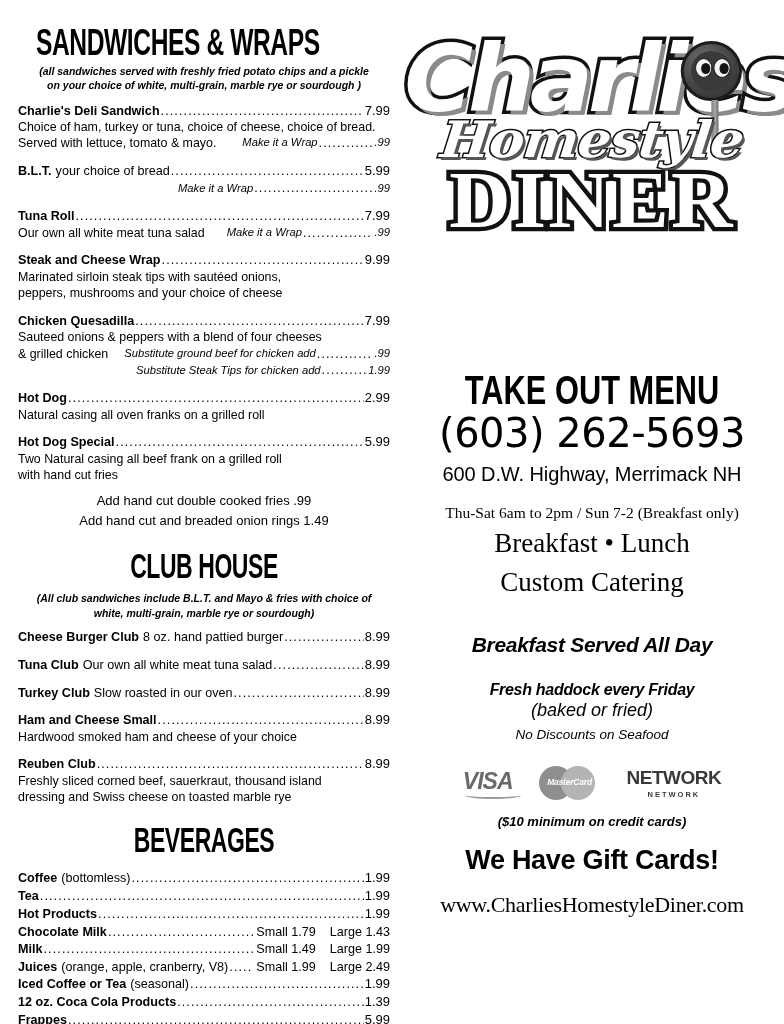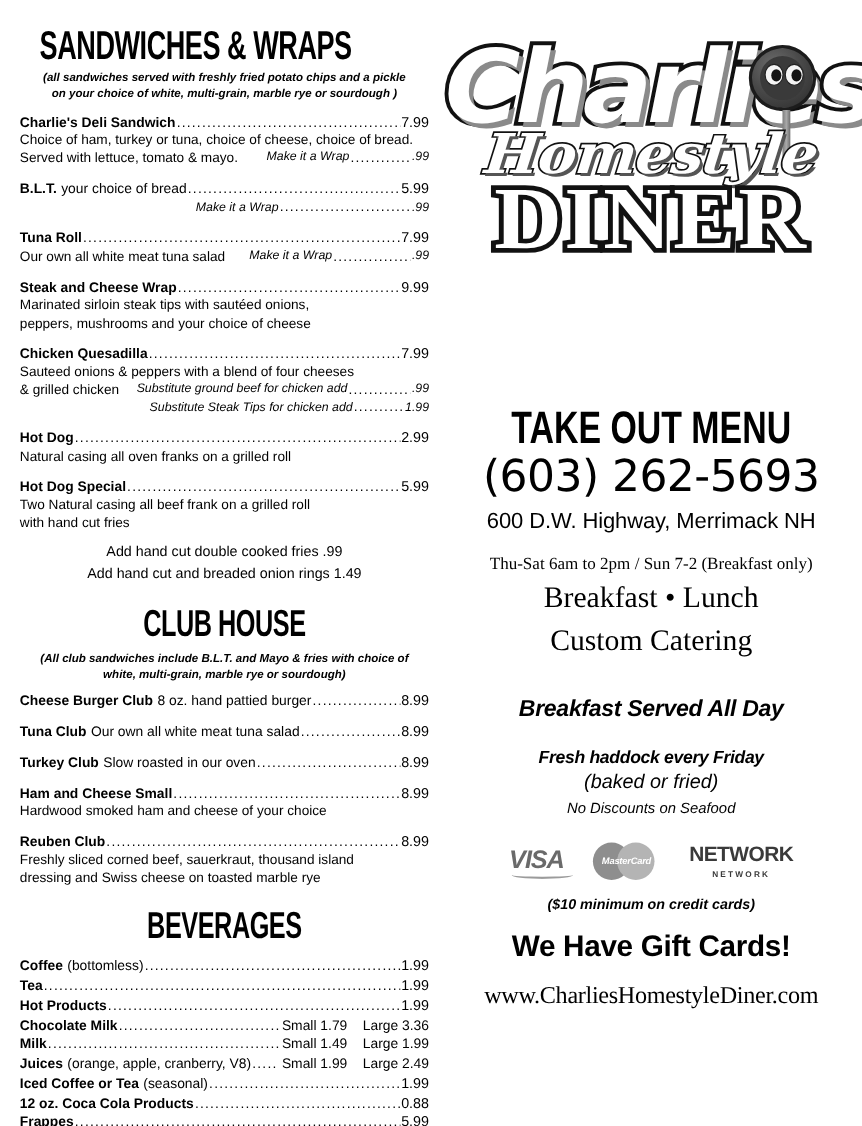--- a/index.html
+++ b/index.html
@@ -383,21 +383,21 @@
       </div>
       <div class="row" style="margin-bottom:1px">
         <span class="nm">Hot Products</span>
         <span class="lead">.................................................................................</span>
         <span class="pr">1.99</span>
       </div>
       <div class="twocol" style="margin-bottom:1px">
         <span class="nm">Chocolate Milk</span>
         <span class="lead">.................................................................................</span>
         <span class="sz">Small 1.79</span>
-        <span class="sz2">Large 3.36</span>
+        <span class="sz2">Large 1.43</span>
       </div>
       <div class="twocol" style="margin-bottom:1px">
         <span class="nm">Milk</span>
         <span class="lead">.................................................................................</span>
         <span class="sz">Small 1.49</span>
         <span class="sz2">Large 1.99</span>
       </div>
       <div class="twocol" style="margin-bottom:1px">
         <span class="nm">Juices</span>
         <span class="nm-reg">(orange, apple, cranberry, V8)</span>
@@ -407,21 +407,21 @@
       </div>
       <div class="row" style="margin-bottom:1px">
         <span class="nm">Iced Coffee or Tea</span>
         <span class="nm-reg">(seasonal)</span>
         <span class="lead">.................................................................................</span>
         <span class="pr">1.99</span>
       </div>
       <div class="row" style="margin-bottom:1px">
         <span class="nm">12 oz. Coca Cola Products</span>
         <span class="lead">.................................................................................</span>
-        <span class="pr">0.88</span>
+        <span class="pr">1.39</span>
       </div>
       <div class="row" style="margin-bottom:1px">
         <span class="nm">Frappes</span>
         <span class="lead">.................................................................................</span>
         <span class="pr">5.99</span>
       </div>
 
     </div>
 
   </div>

